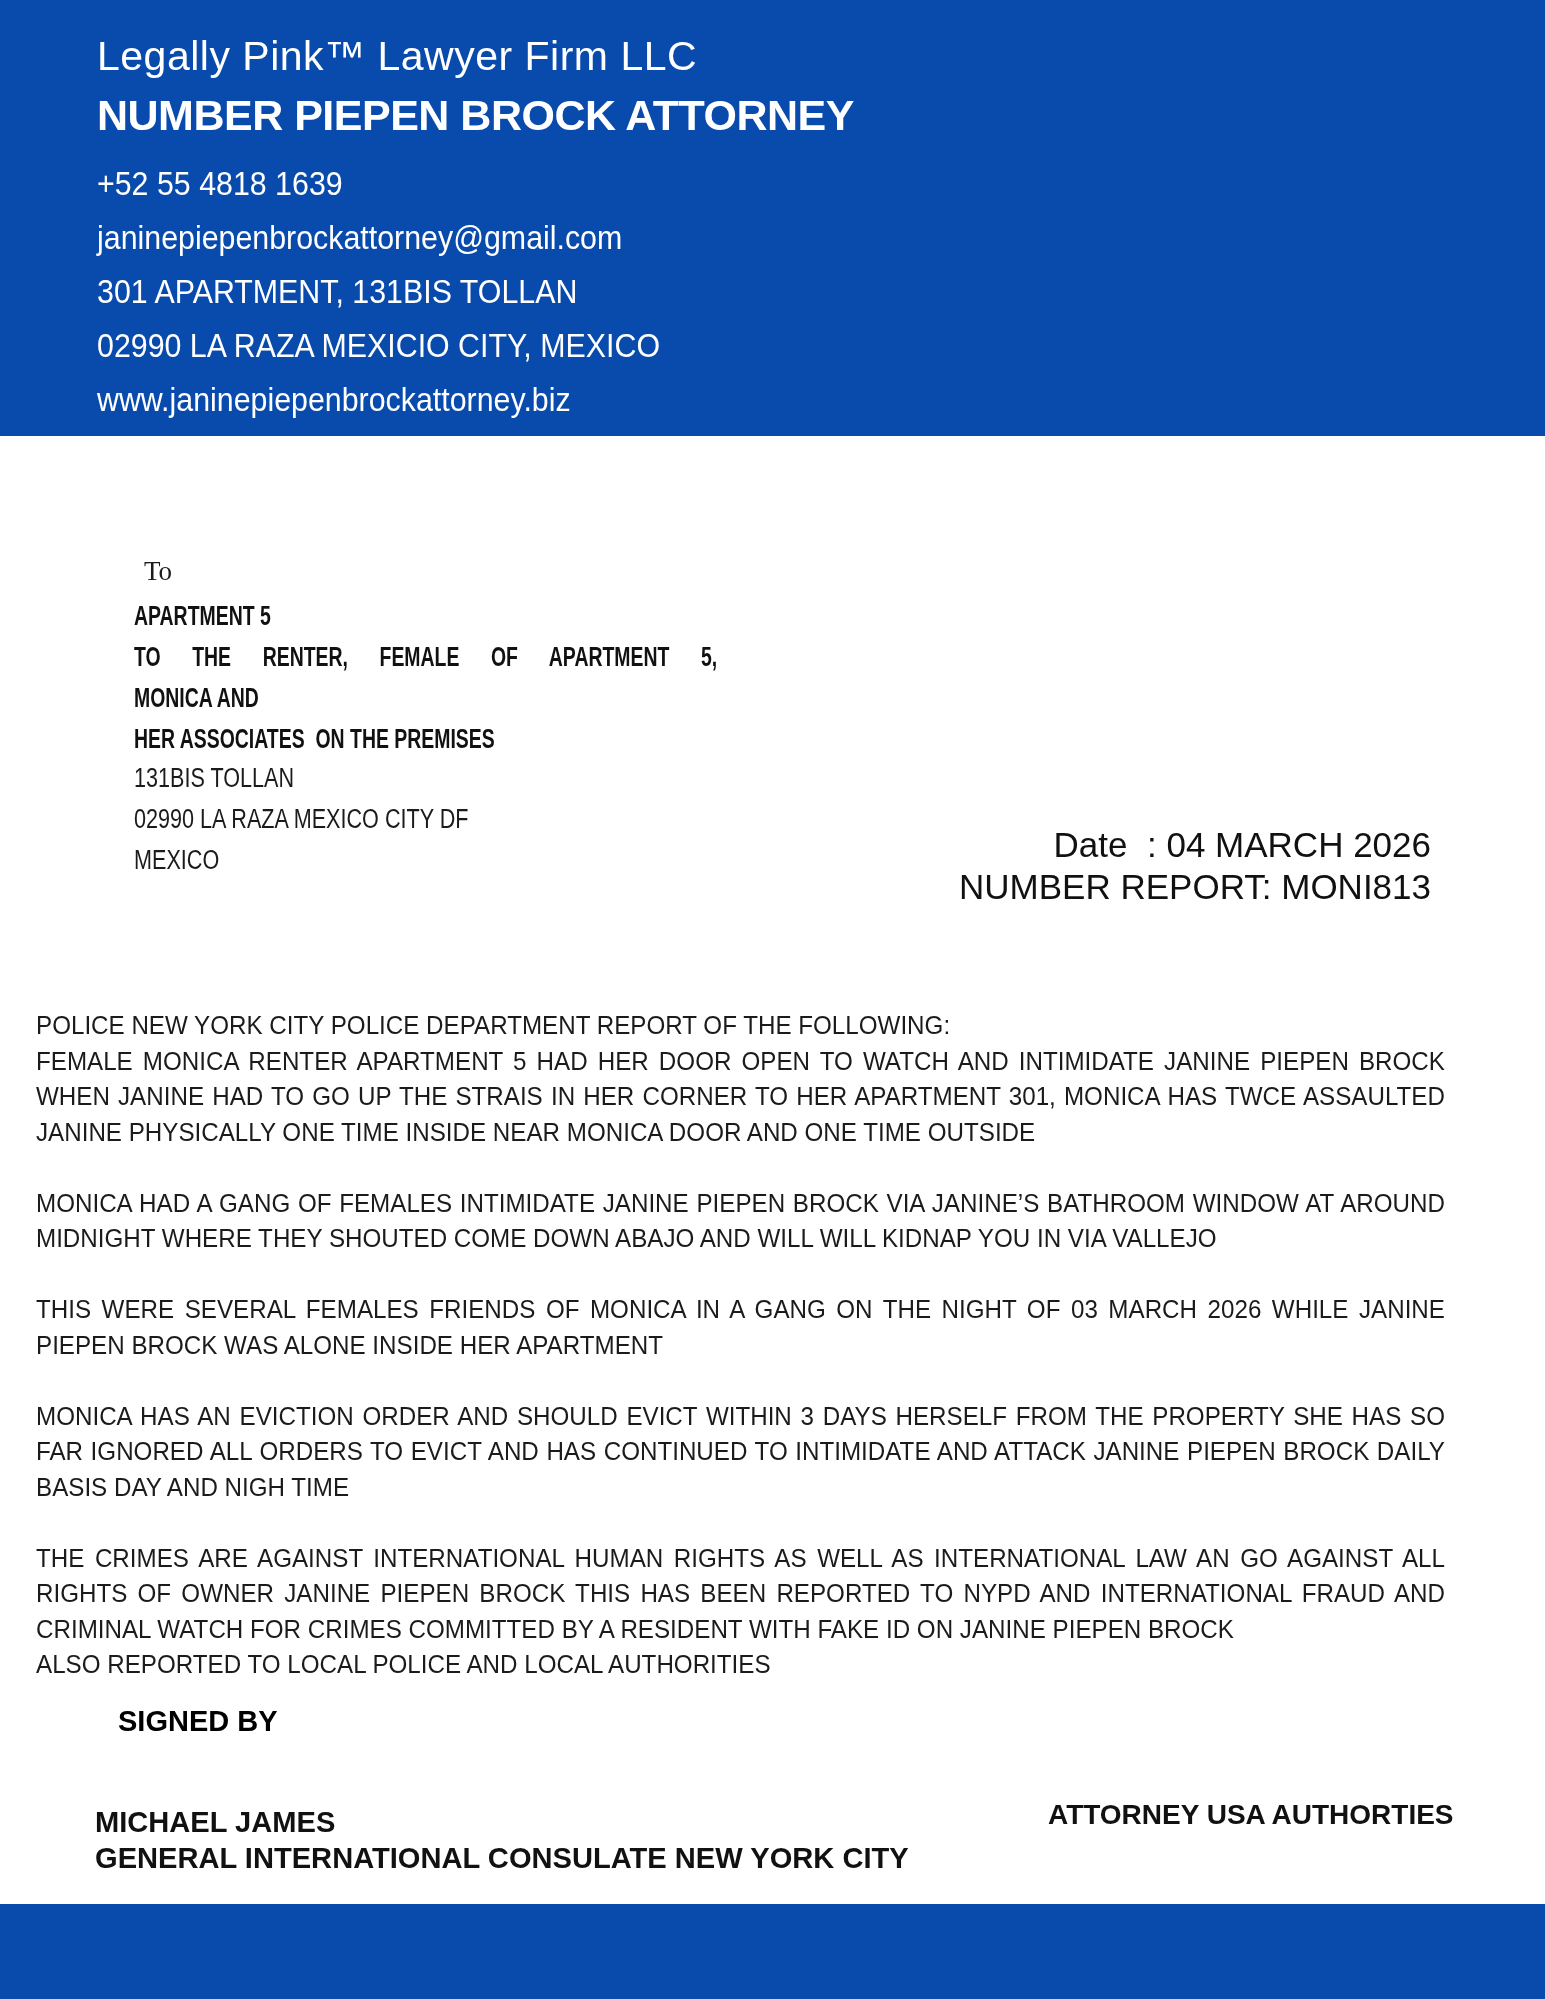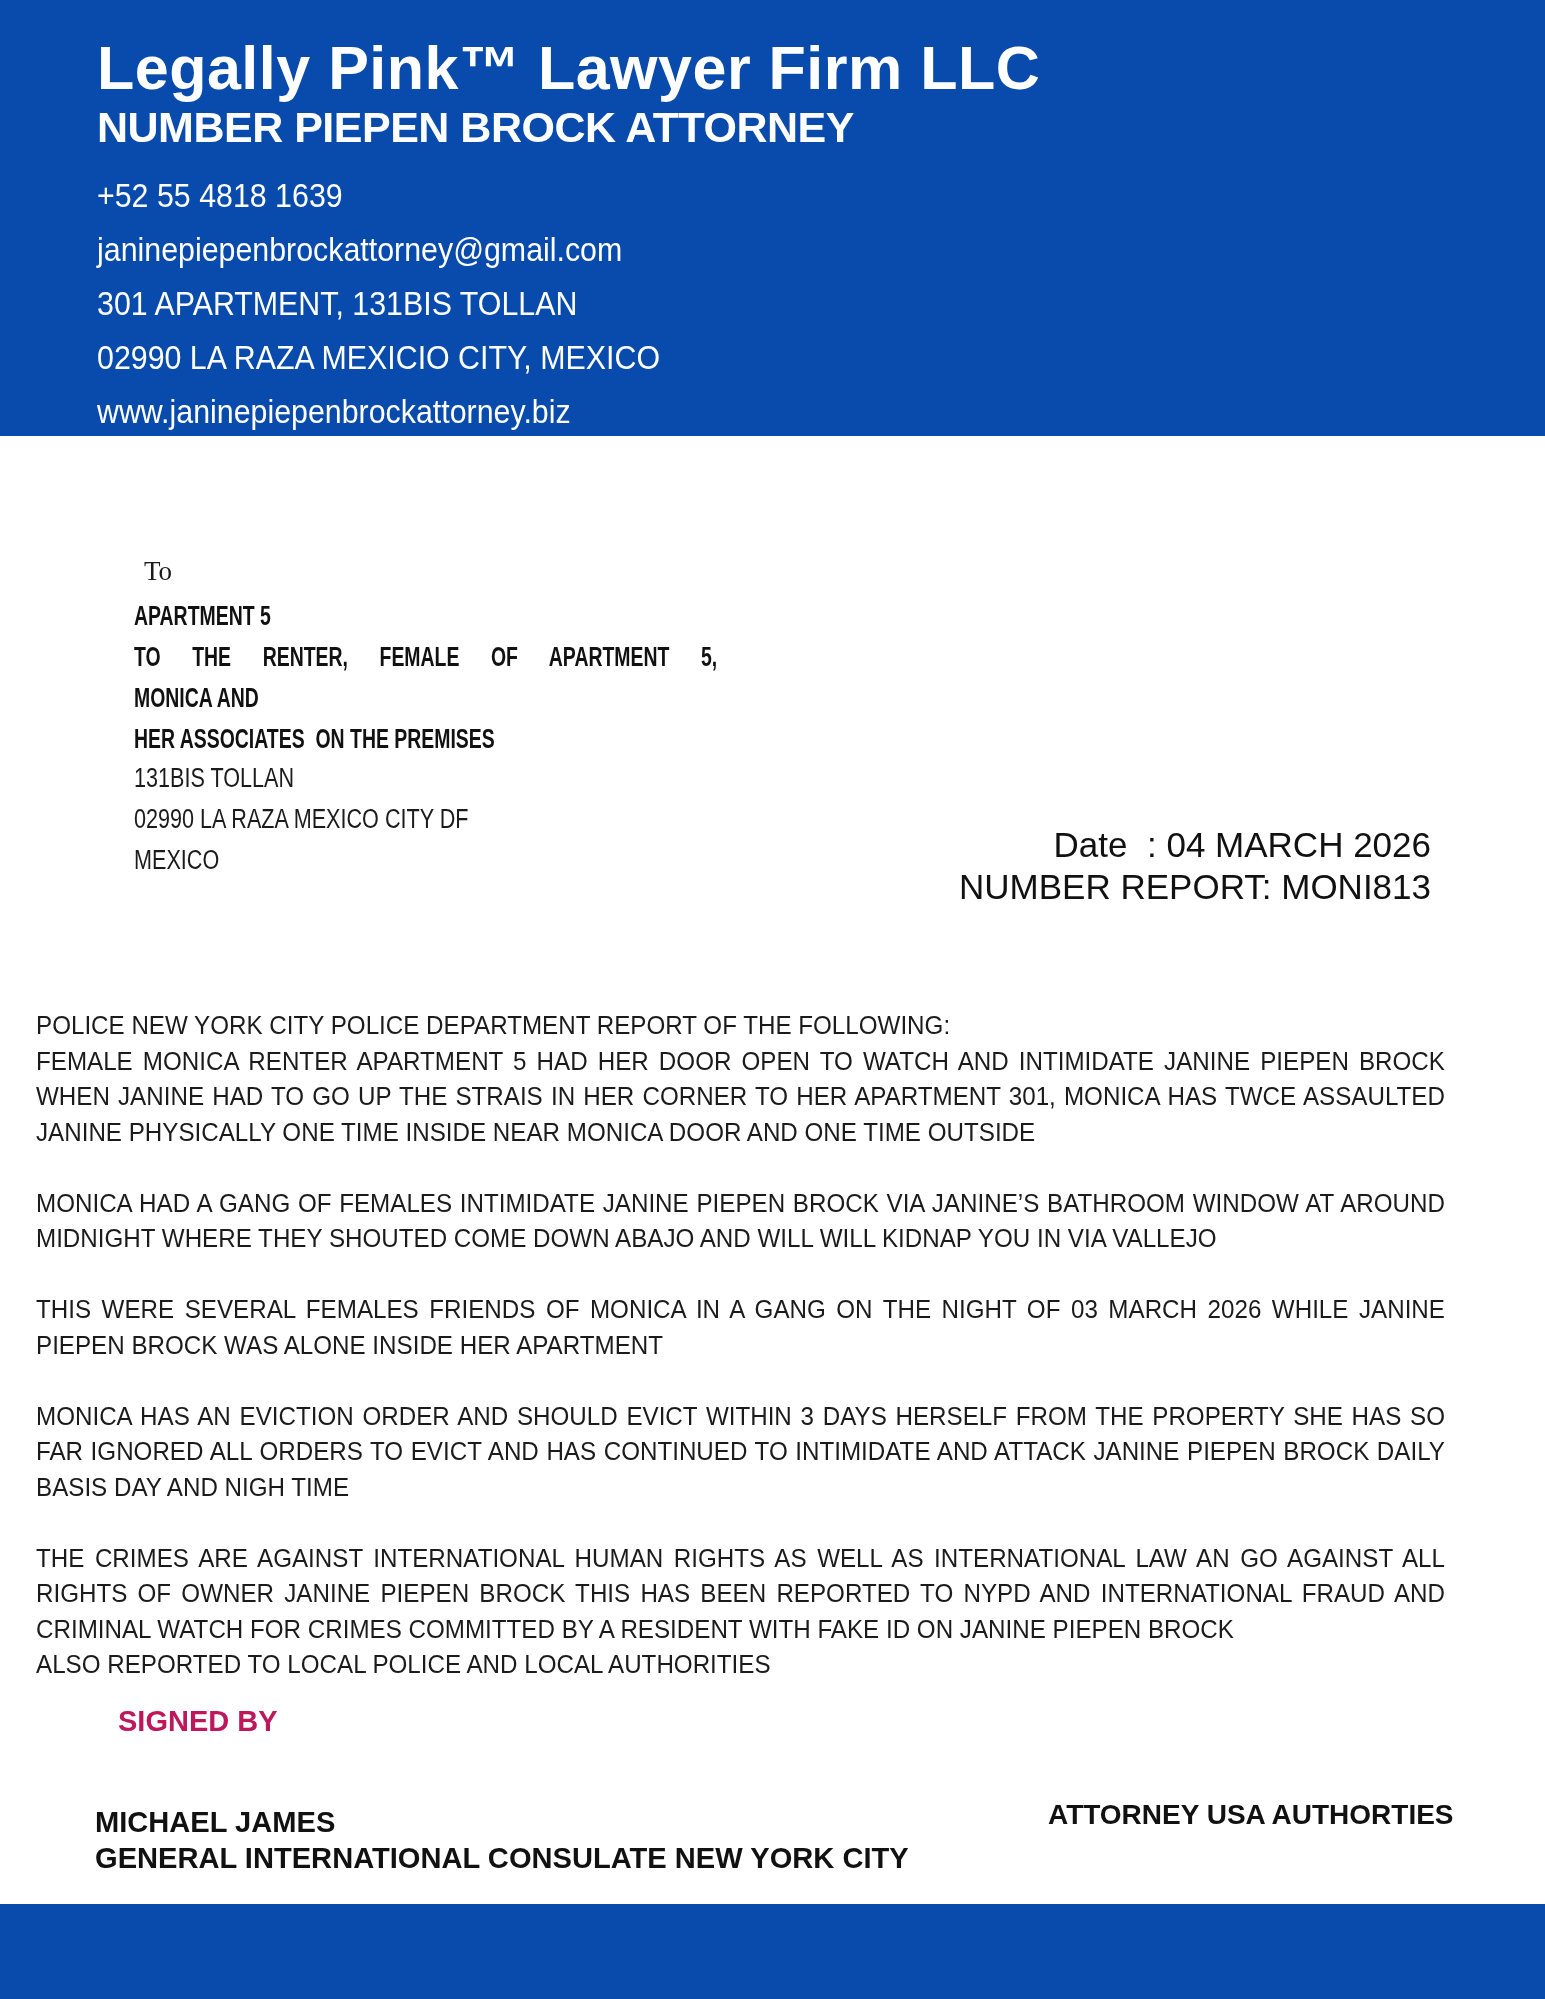--- a/index.html
+++ b/index.html
@@ -10,21 +10,21 @@
     overflow:hidden;
     font-family:"Liberation Sans", sans-serif;
     color:#1b1b1b;
   }
   
   .letterhead {
     position:absolute; left:0; top:0; width:100%; height:436px;
     background:#084BAD; color:#ffffff;
     box-sizing:border-box; padding:27px 0 0 97px;
   }
-  .brand   { font-size:61px; line-height:58px; font-weight:bold; letter-spacing:0.5px;margin-top:12px; }
+  .brand   { font-size:41px; line-height:58px; font-weight:normal; letter-spacing:0.5px; }
   .attorney{ font-size:43px; line-height:60px; font-weight:bold; letter-spacing:-0.5px; }
   .contact { margin-top:12px; font-size:33px; line-height:54px; font-weight:300;
              transform:scaleX(0.92); transform-origin:0 0; width:1400px; }
   .contact div { white-space:pre-line; }
   
   .to-label { position:absolute; left:144px; top:556px; font-size:27px;font-family:Liberation Serif, serif; }
   .recipient {
     position:absolute; left:134px; top:596px;
     width:810px; transform:scaleX(0.72); transform-origin:0 0;
     font-weight:bold; font-size:27px; line-height:41px; color:#111;
@@ -49,21 +49,21 @@
     font-size:26px; line-height:35.5px; color:#1b1b1b;
   }
   .report-body p {
     margin:0 0 35.5px 0;
     text-align:justify;
     white-space:pre-line;
   }
   
   .signed-by {
     position:absolute; left:118px; top:1705px;
-    font-size:29px; font-weight:bold; color:#be185d;
+    font-size:29px; font-weight:bold; color:#000000;
   }
   .sig-left {
     position:absolute; left:95px; top:1804px;
     font-size:30px; line-height:36px; font-weight:bold; color:#111;
     transform:scaleX(0.97); transform-origin:0 0; width:1000px;
   }
   .sig-right {
     position:absolute; left:1048px; top:1797px;
     font-size:28px; line-height:36px; font-weight:bold; color:#111;
     width:460px;

